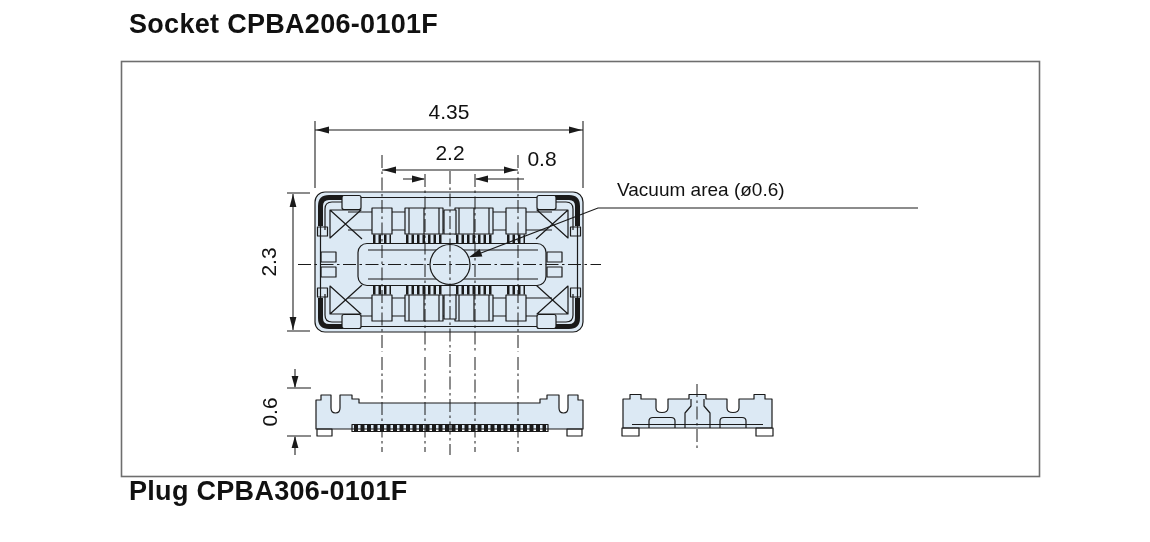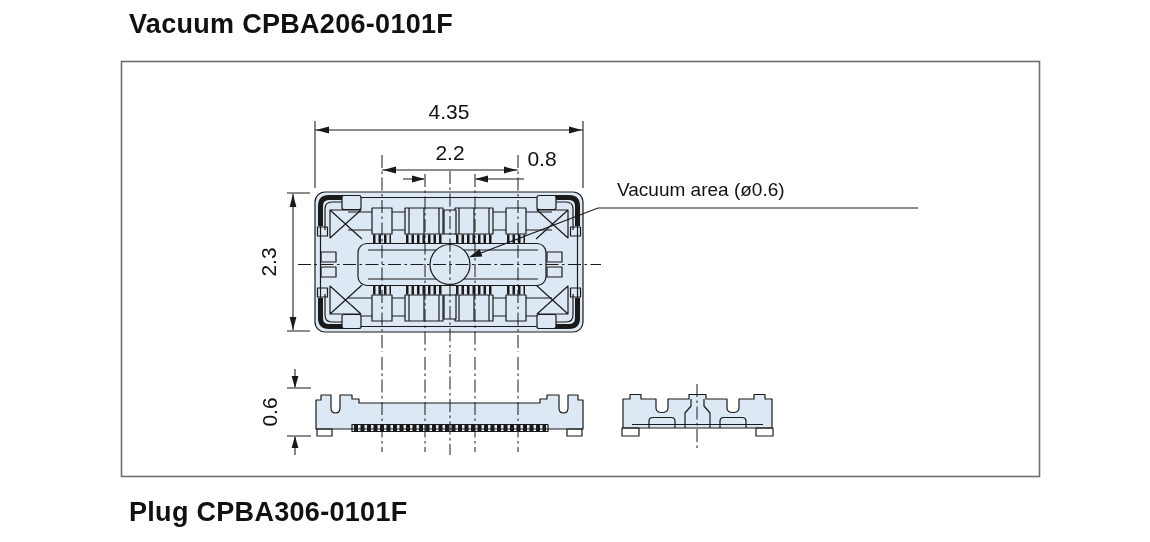--- a/index.html
+++ b/index.html
@@ -25,23 +25,23 @@
   .dim{fill:none;stroke:var(--outline,#1a1a1a);stroke-width:1.05;}
   .arr{fill:var(--outline,#1a1a1a);stroke:none;}
   .thickband{fill:none;stroke:var(--outline,#1a1a1a);stroke-width:5;}
   text{font-family:"Liberation Sans",sans-serif;fill:var(--text-color,#111);}
   .dimtext{font-size:21px;}
   .note{font-size:19px;}
 </style>
 </head>
 <body>
 
-<div class="title" style="left:129px;top:9px">Vacuum CPBA206-0101F</div>
+<div class="title" style="left:129px;top:9px">Socket CPBA206-0101F</div>
 
-<div class="title" style="left:129px;top:497px">Plug CPBA306-0101F</div>
+<div class="title" style="left:129px;top:476px">Plug CPBA306-0101F</div>
 
 <svg width="1150" height="542" viewBox="0 0 1150 542">
 
   <rect class="frame" x="121.5" y="61.5" width="918" height="415"></rect>
 
   <g>
     <rect class="fillbody ln" stroke-width="2.2" x="315" y="192" width="268" height="140" rx="10"></rect>
     <rect class="ln" stroke-width=".9" x="320.5" y="197.5" width="257" height="129" rx="7"></rect>
 
     <path class="ln" stroke-width=".8" d="M348,212 H552 M348,230 H552 M348,298 H552 M348,316 H552"></path>

